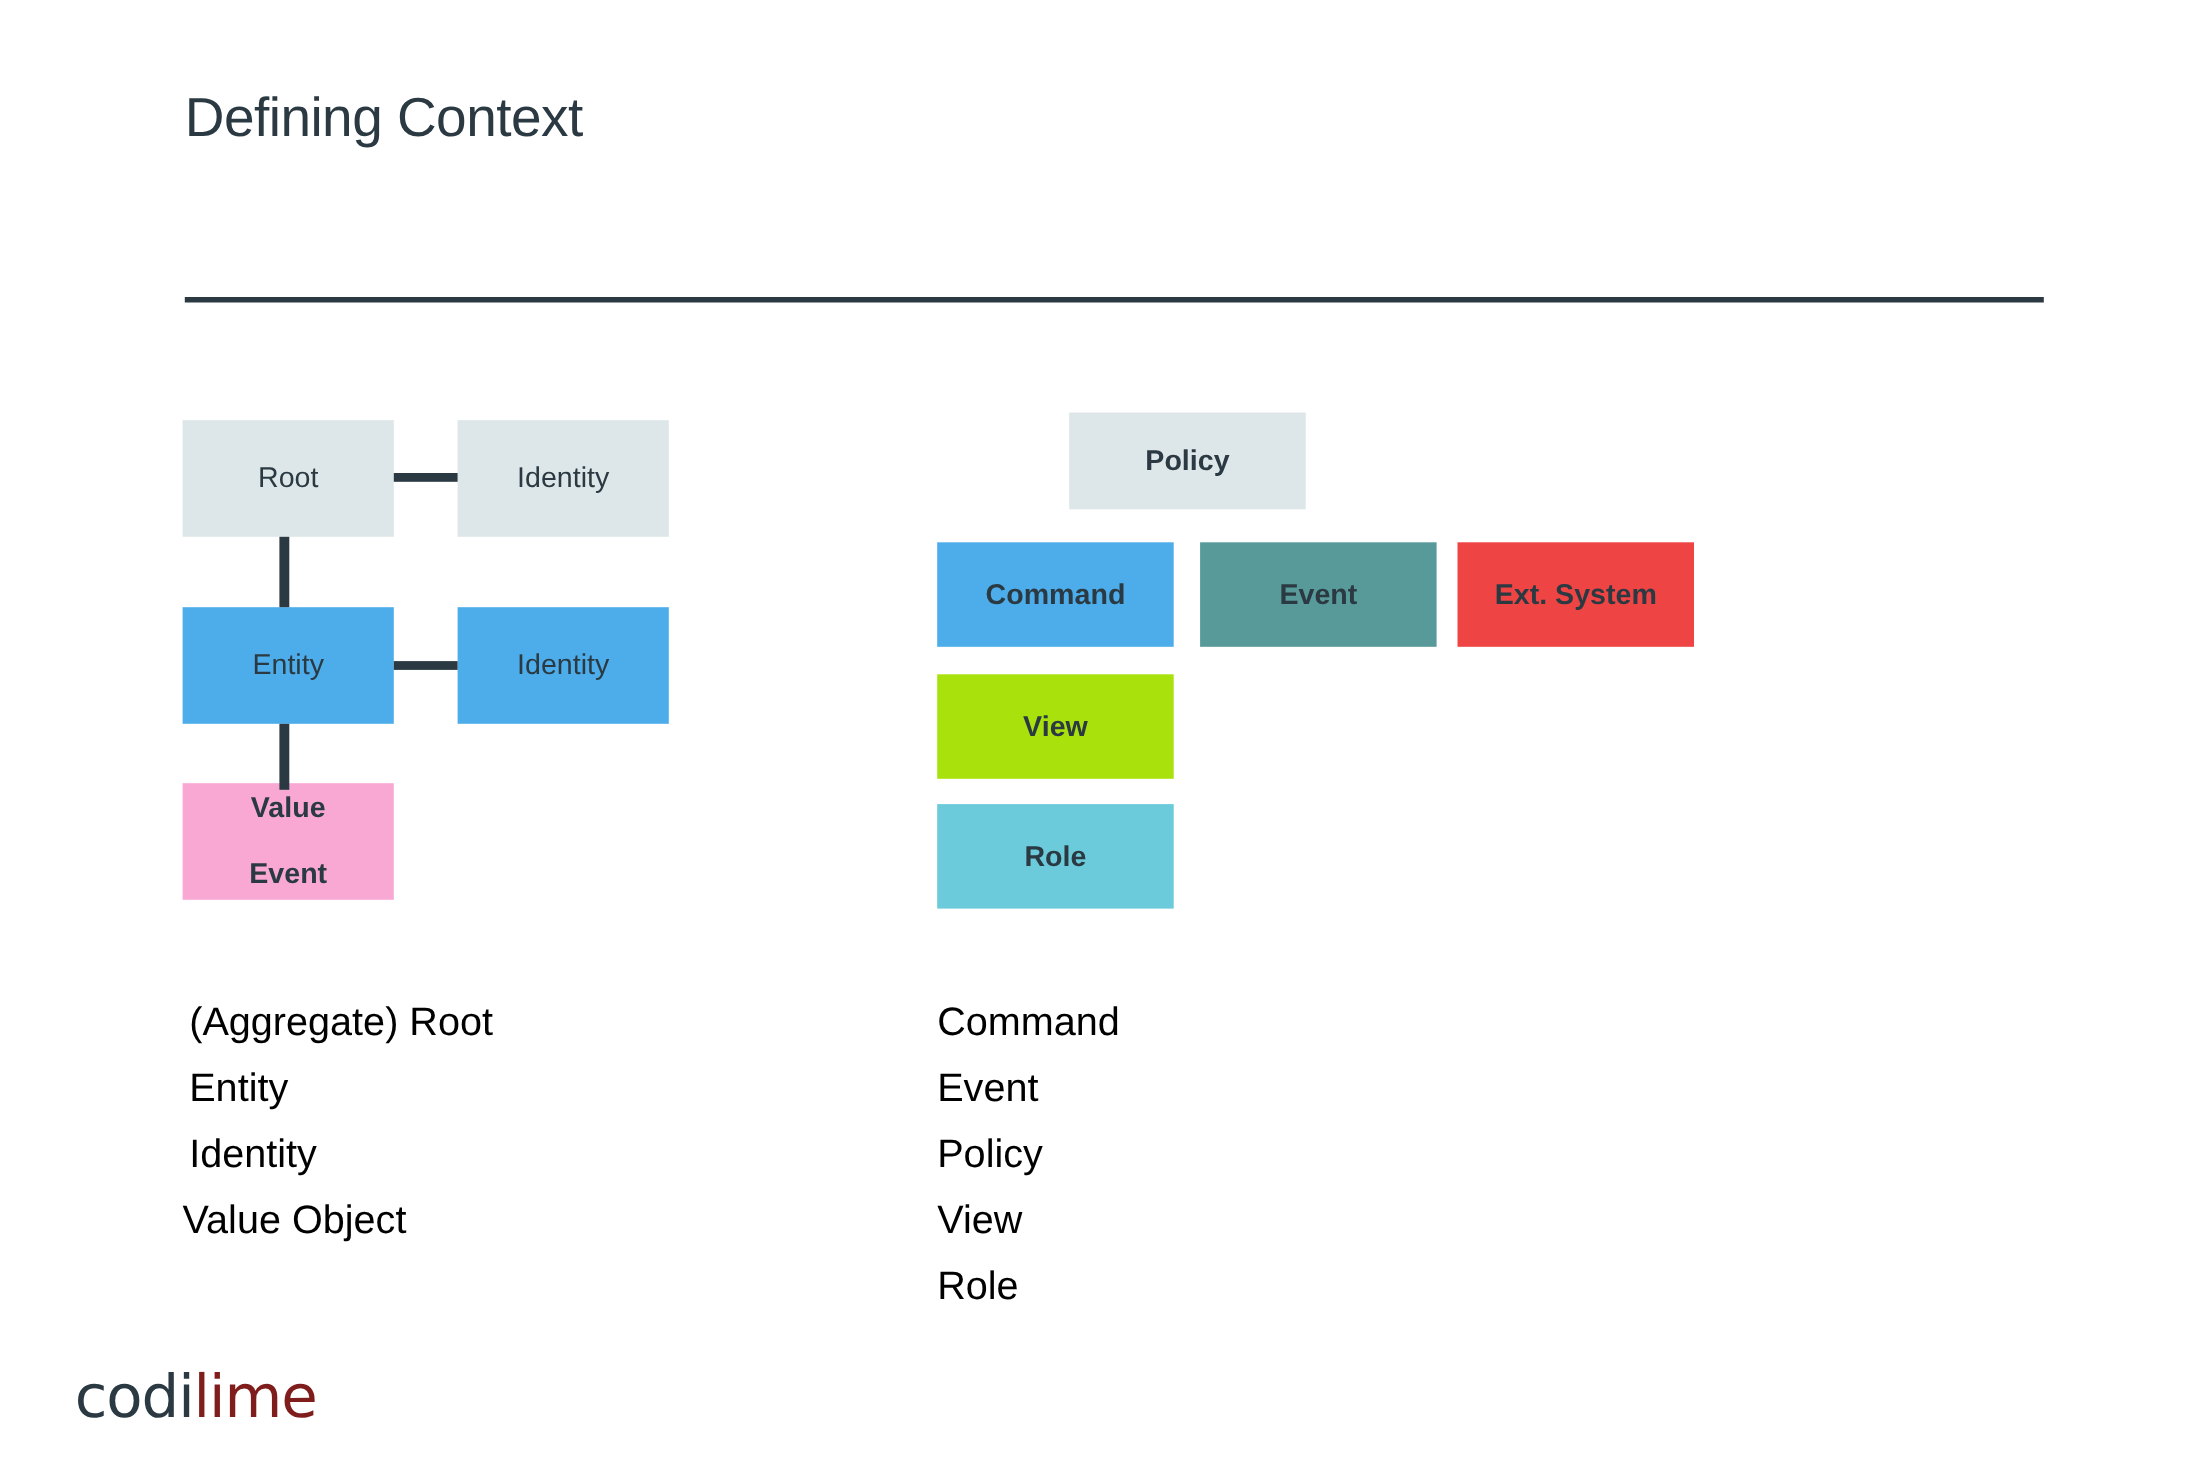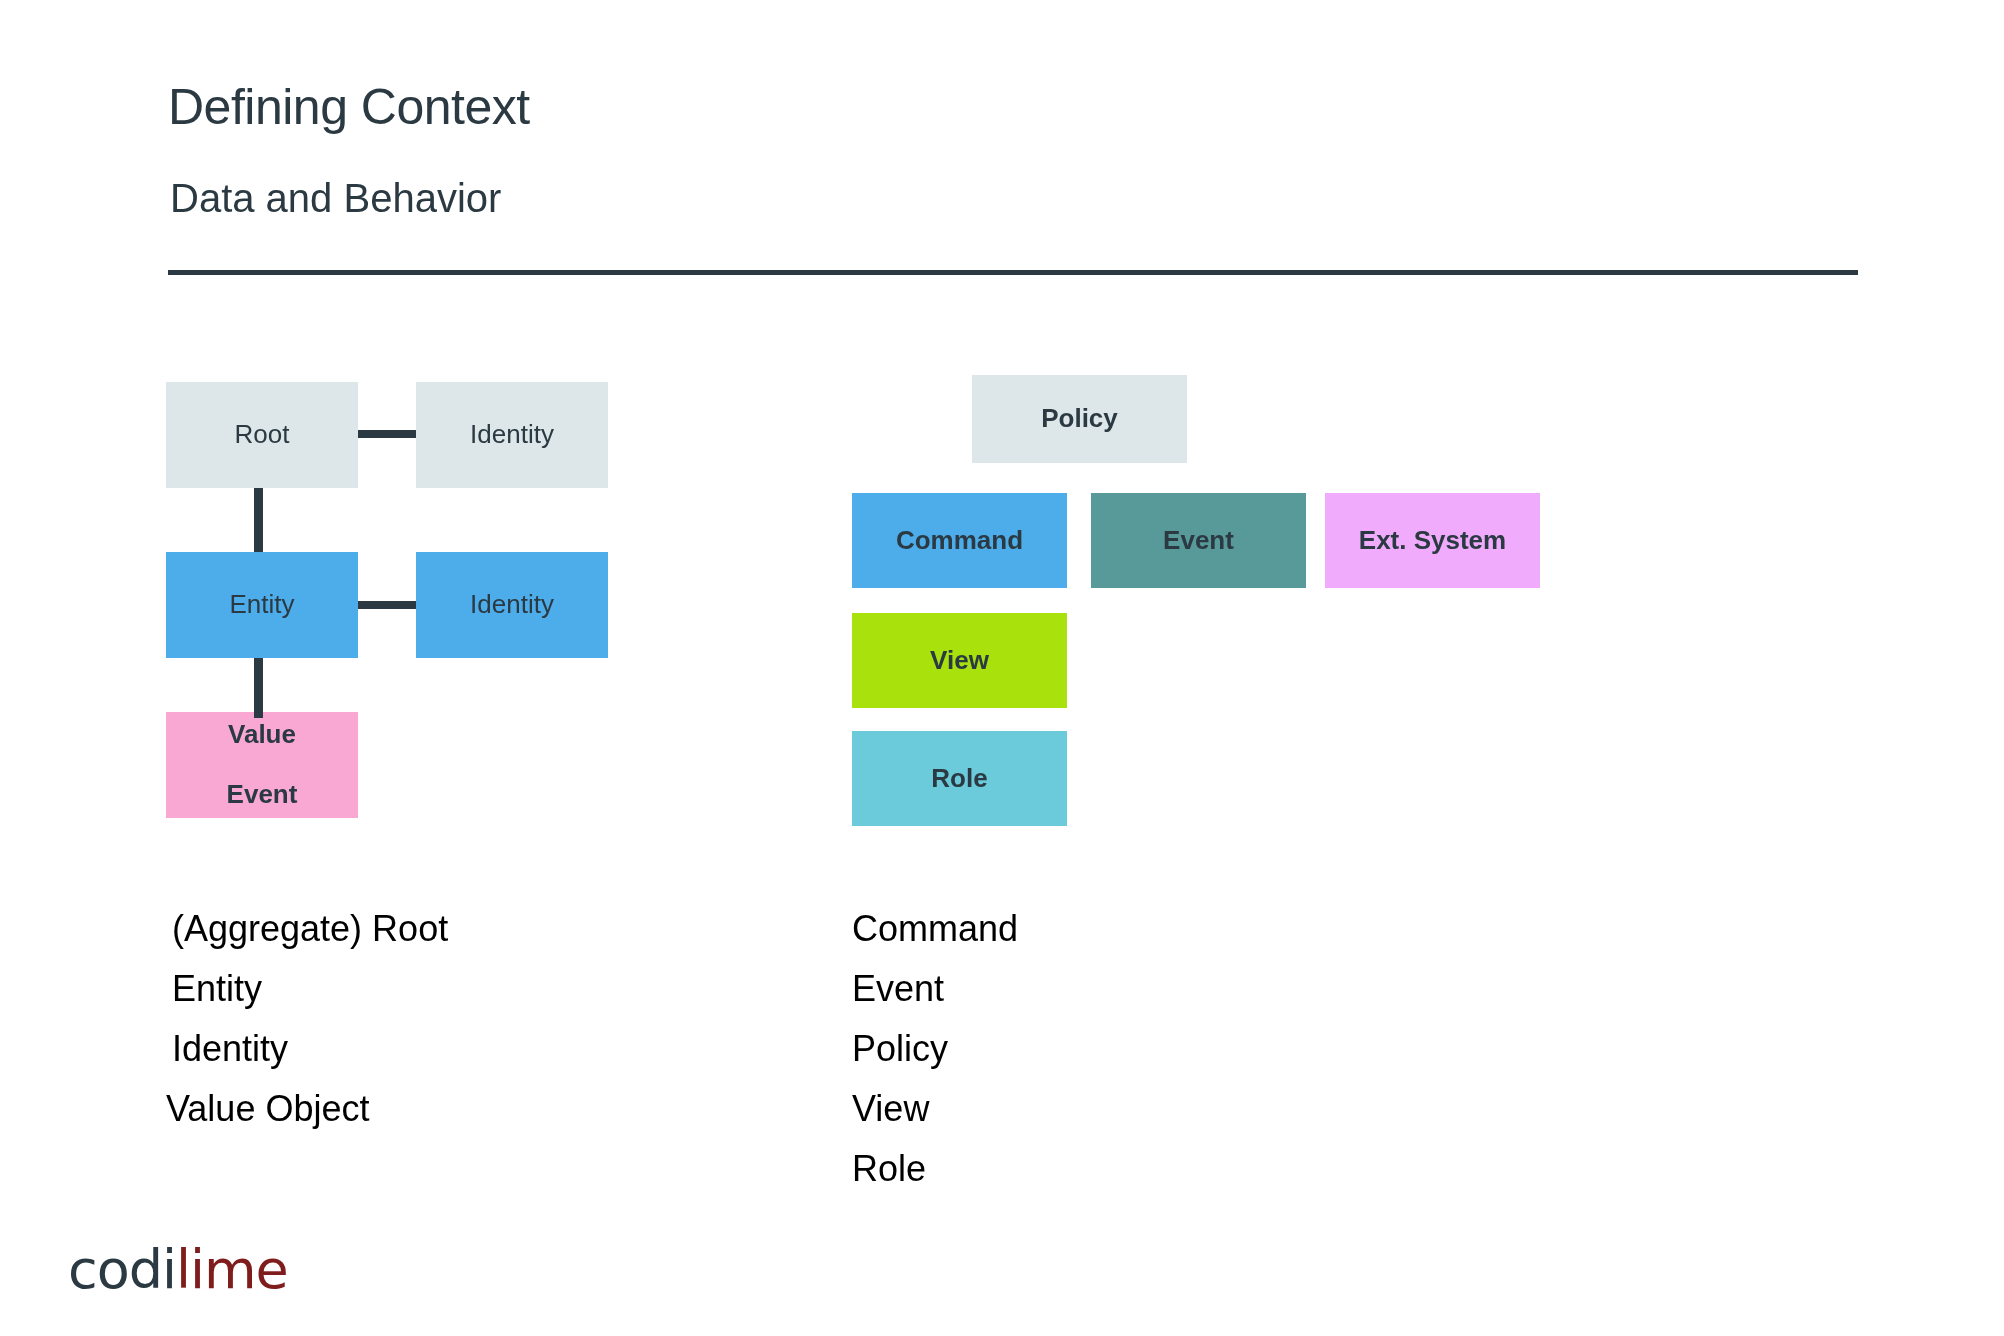--- a/index.html
+++ b/index.html
@@ -94,21 +94,20 @@
   }
   .logo .dark { color: #2b3a42; text-align: center; }
   .logo .green { color: #7f1d1d; }
 </style>
 </head>
 <body>
 
 <div class="slide">
 
   <div class="title">Defining Context</div>
-  <div class="subtitle">Data and Behavior</div>
   <div class="rule"></div>
 
   <div id="left-diagram">
       <div class="box plain" style="left: 166px; top: 382px; width: 192px; height: 106px; background: rgb(221, 230, 232); text-align: right;">
         <span>Root</span>
       </div>
       <div class="box plain" style="left: 416px; top: 382px; width: 192px; height: 106px; background: rgb(221, 230, 232);">
         <span>Identity</span>
       </div>
       <div class="box plain" style="left: 166px; top: 552px; width: 192px; height: 106px; background: rgb(76, 173, 234);">
@@ -131,21 +130,21 @@
   <div id="right-diagram">
       <div class="box" style="left: 972px; top: 375px; width: 215px; height: 88px; background: rgb(221, 230, 232);">
         <span>Policy</span>
       </div>
       <div class="box" style="left: 852px; top: 493px; width: 215px; height: 95px; background: rgb(76, 173, 234);">
         <span>Command</span>
       </div>
       <div class="box" style="left: 1091px; top: 493px; width: 215px; height: 95px; background: rgb(88, 154, 154);">
         <span>Event</span>
       </div>
-      <div class="box" style="left: 1325px; top: 493px; width: 215px; height: 95px; background: #f0abfc;">
+      <div class="box" style="left: 1325px; top: 493px; width: 215px; height: 95px; background: #ef4444;">
         <span>Ext. System</span>
       </div>
       <div class="box" style="left: 852px; top: 613px; width: 215px; height: 95px; background: rgb(168, 225, 12);">
         <span>View</span>
       </div>
       <div class="box" style="left: 852px; top: 731px; width: 215px; height: 95px; background: rgb(107, 203, 219);">
         <span>Role</span>
       </div>
     </div>
 

